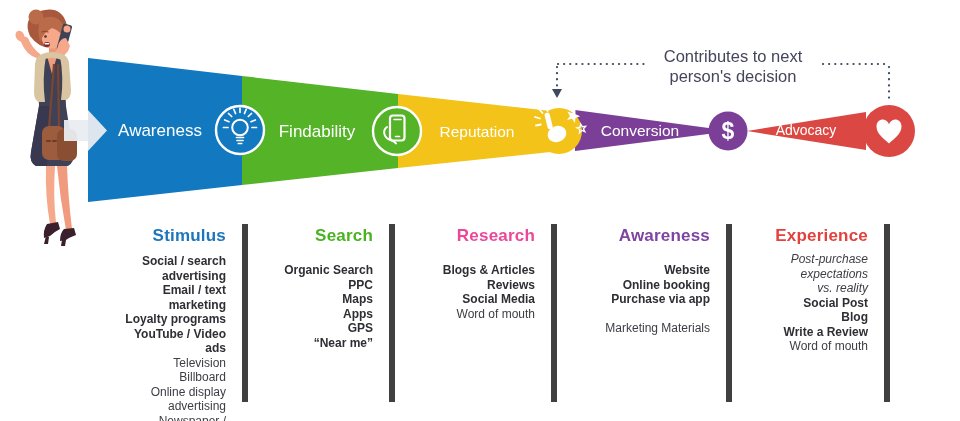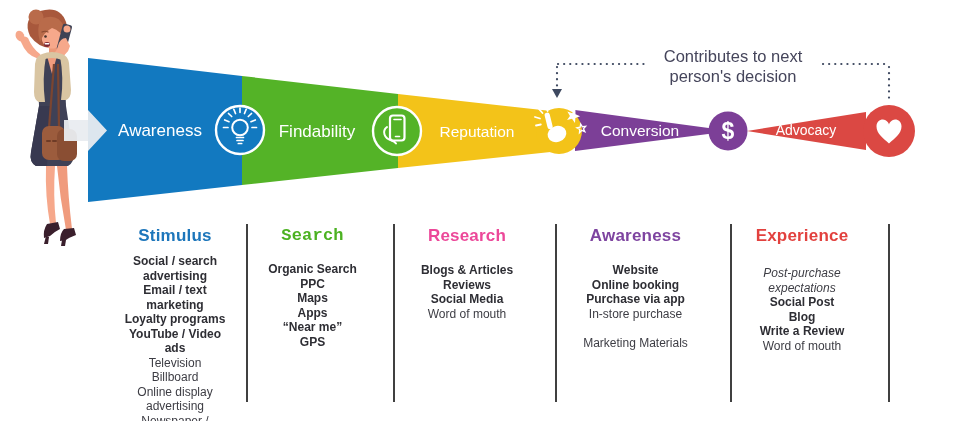--- a/index.html
+++ b/index.html
@@ -1,25 +1,25 @@
 <!DOCTYPE html>
 <html><head>
 <meta charset="utf-8">
 <style>
   html,body{margin:0;padding:0;background:#fff;}
   .stage{position:relative;width:960px;height:421px;background:#fff;overflow:hidden;
          font-family:"Liberation Sans",sans-serif;}
   .funnel-svg{position:absolute;left:0;top:0;}
   .columns{position:absolute;left:120px;top:224px;display:flex;}
-  .col{box-sizing:border-box;text-align:center;padding:2px 16px 0 0;height:178px;
-       border-right:2px solid #404040;}
+  .col{box-sizing:border-box;text-align:right;padding:2px 16px 0 0;height:178px;
+       border-right:6px solid #404040;}
   .col-0{width:128px}.col-1{width:147px}.col-2{width:162px}.col-3{width:175px}.col-4{width:158px}
   .col h3{margin:0;font-size:17px;font-weight:bold;letter-spacing:.2px;}
   .col ul{list-style:none;margin:0;padding:0;color:#3d3d44;font-size:12px;line-height:14.5px;}
-  .col-0 ul{margin-top:8px}.col-1 ul,.col-2 ul,.col-3 ul{margin-top:17px}.col-4 ul{margin-top:20px}
+  .col-0 ul{margin-top:8px}.col-1 ul,.col-2 ul,.col-3 ul{margin-top:17px}.col-4 ul{margin-top:6px}
   .col li.bold{font-weight:bold;color:#2e2e34;}
   .col li.italic{font-style:italic;}
   .col li.spacer{height:14.5px;}
   svg text{font-family:"Liberation Sans",sans-serif;}
   .stage-label{fill:#ffffff;}
   .annot{fill:#45455b;}
 </style>
 </head>
 <body>
 
@@ -155,54 +155,54 @@
           <li class="bold">Email / text marketing</li>
           <li class="bold">Loyalty programs</li>
           <li class="bold">YouTube / Video ads</li>
           <li class="regular">Television</li>
           <li class="regular">Billboard</li>
           <li class="regular">Online display advertising</li>
           <li class="regular">Newspaper / Magazine</li>
         </ul>
     </div>
     <div class="col col-1">
-      <h3 style="color: rgb(76, 178, 34); font-family: Liberation Mono, monospace;">Search</h3>
+      <h3 style="color: rgb(76, 178, 34);">Search</h3>
       <ul>
           <li class="bold">Organic Search</li>
           <li class="bold">PPC</li>
           <li class="bold">Maps</li>
           <li class="bold">Apps</li>
+          <li class="bold">GPS</li>
           <li class="bold">“Near me”</li>
-          <li class="bold">GPS</li>
         </ul>
     </div>
     <div class="col col-2">
       <h3 style="color: #ec4899;">Research</h3>
       <ul>
           <li class="bold">Blogs &amp; Articles</li>
           <li class="bold">Reviews</li>
           <li class="bold">Social Media</li>
           <li class="regular">Word of mouth</li>
         </ul>
     </div>
     <div class="col col-3">
       <h3 style="color: rgb(126, 68, 160);">Awareness</h3>
       <ul>
           <li class="bold">Website</li>
           <li class="bold">Online booking</li>
           <li class="bold">Purchase via app</li>
-          <li class="regular">In-store purchase</li>
           <li class="spacer"></li>
           <li class="regular">Marketing Materials</li>
         </ul>
     </div>
     <div class="col col-4">
       <h3 style="color: rgb(226, 65, 62);">Experience</h3>
       <ul>
           <li class="italic">Post-purchase expectations</li>
+          <li class="italic">vs. reality</li>
           <li class="bold">Social Post</li>
           <li class="bold">Blog</li>
           <li class="bold">Write a Review</li>
           <li class="regular">Word of mouth</li>
         </ul>
     </div>
   </div>
 
 </div>
 

